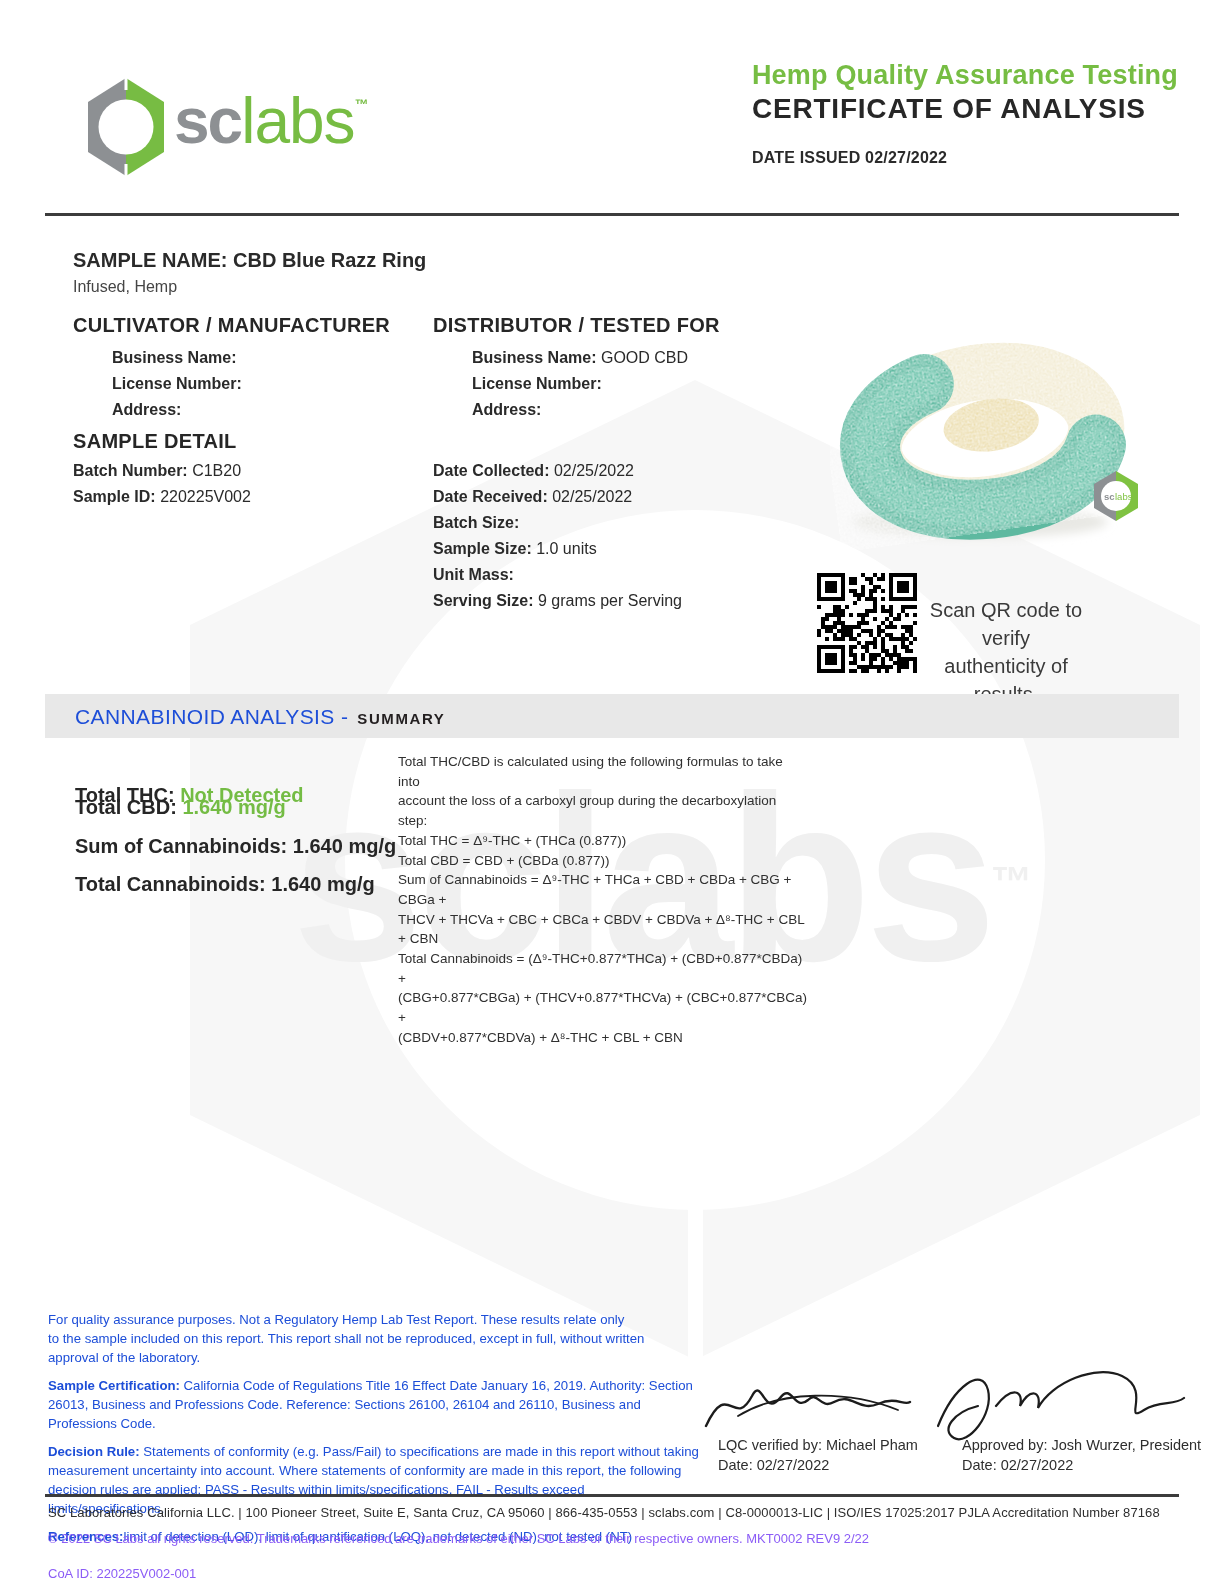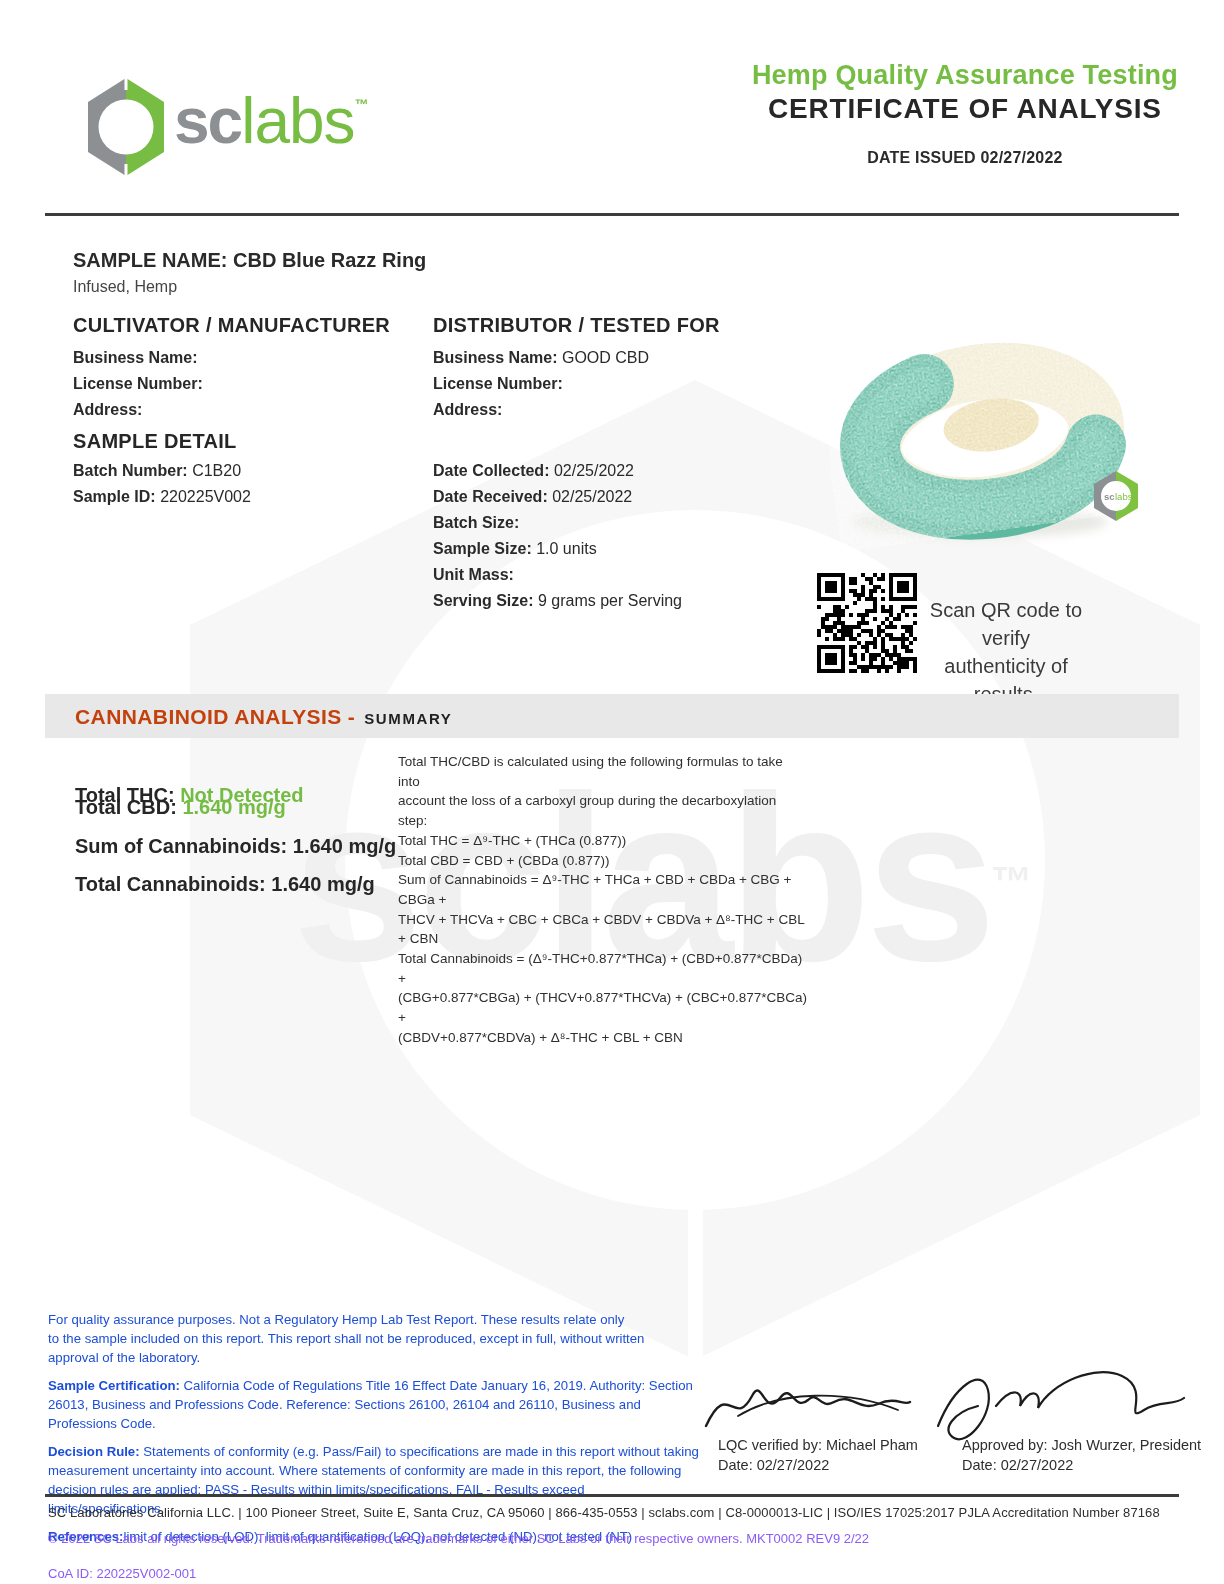--- a/index.html
+++ b/index.html
@@ -27,48 +27,48 @@
     color:#f0f0f0; letter-spacing:-6px; white-space:nowrap;
   }
   .wm-tm { font-size:42px; font-weight:bold; vertical-align:64px; letter-spacing:0; }
   
   .content { position:absolute; inset:0; z-index:2; }
   #logo-hex { position:absolute; left:85px; top:76px; }
   #logo-text { position:absolute; left:174px; top:84px; font-size:64px; white-space:nowrap; }
   #logo-text .sc { font-weight:bold; color:#8d9093; letter-spacing:-2px; }
   #logo-text .labs { font-weight:normal; color:#77bc43; letter-spacing:-1px; }
   #logo-text .tm { font-size:14px; color:#77bc43; vertical-align:34px; font-weight:bold; }
-  #header-right { position:absolute; right:46px; top:60px; text-align:center; }
+  #header-right { position:absolute; right:46px; top:60px; text-align:left; }
   .h-program { font-size:27px; font-weight:bold; color:#76bd43; letter-spacing:0.2px; }
   .h-title { font-size:28px; font-weight:bold; color:#272727; letter-spacing:0.8px; margin-top:2px; }
   .h-date { font-size:16px; font-weight:bold; color:#2a2a2a; margin-top:24px; letter-spacing:0.2px; }
   .rule-top { position:absolute; left:45px; right:45px; top:213px; height:3px; background:#3c3c3c; }
   .rule-bottom { position:absolute; left:45px; right:45px; top:1494px; height:3px; background:#3c3c3c; }
   
   .sec-h { font-size:20px; font-weight:bold; color:#262626; letter-spacing:0.3px; }
   #sample-name { left:73px; top:249px; font-size:20px; font-weight:bold; }
   #sample-type { left:73px; top:278px; font-size:16px; color:#454545; }
   .info-row { font-size:16px; margin-bottom:9px; line-height:17px; }
   #cultivator { left:73px; top:314px; width:350px; }
   #distributor { left:433px; top:314px; width:380px; }
-  .col-rows { margin-top:12px; }
+  .col-rows { margin-top:12px;margin-left:39px; }
   #detail-h { left:73px; top:430px; }
   #detail-left { left:73px; top:462px; width:330px; }
   #detail-right { left:433px; top:462px; width:380px; }
   
   #product { left:830px; top:330px; width:320px; height:230px; }
   #photo-logo { position:absolute; left:262px; top:140px; }
   
   #qr-box { left:817px; top:573px; width:100px; height:100px; }
   #qr-caption { left:928px; top:596px; width:156px; font-size:20px; line-height:1.4;
     color:#3a3a3a; text-align:center; white-space:pre-line; }
   
   #band { left:45px; right:45px; top:694px; height:44px; background:#e8e8e8;
     display:flex; align-items:baseline; padding:11px 0 0 30px; gap:9px; }
-  .band-main { font-size:21px; font-weight:bold; color:#c2410c; letter-spacing:0.4px; }
+  .band-main { font-size:21px; font-weight:normal; color:#1d4ed8; letter-spacing:0.4px; }
   .band-tag { font-size:15px; font-weight:bold; color:#231f20; letter-spacing:1.6px; }
   .sum-row { position:absolute; left:75px; font-size:20px; font-weight:bold; color:#262626; }
   .green { color:#74bc44; }
   #formula { left:398px; top:752px; width:410px; font-size:13.5px; line-height:1.46;
     color:#303030; white-space:pre-line; }
   
   #legal { left:48px; top:1310px; width:655px; font-size:13.2px; line-height:1.44; color:#1d4ed8; }
   #legal p { margin-bottom:9px; }
   .pre { white-space:pre-line; }
   

